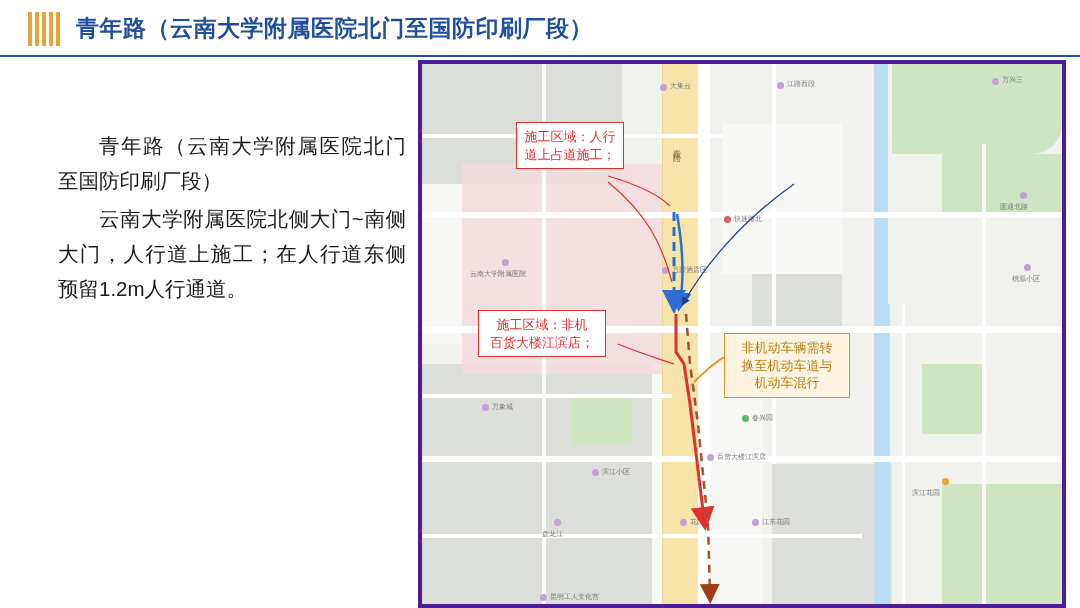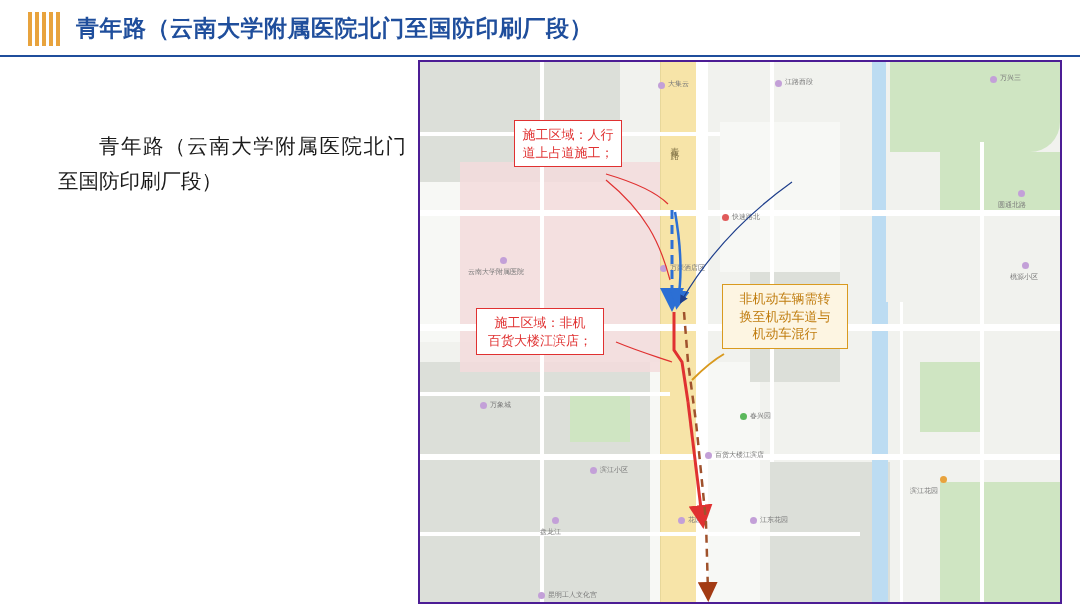--- a/index.html
+++ b/index.html
@@ -70,21 +70,21 @@
     text-indent: 2em;
   }
 
   
   .map {
     position: absolute;
     left: 418px;
     top: 60px;
     width: 640px;
     height: 540px;
-    border: 2px solid #4c1d95;
+    border: 4px solid #4c1d95;
     background: #fef9c3;
     overflow: hidden;
   }
   .map-inner {
     position: absolute;
     inset: 0;
   }
 
   
   .blk {
@@ -164,20 +164,21 @@
     border: 1.5px solid #e03131;
     color: #e03131;
   }
   .callout.blue {
     border: 1.5px solid #1f3f8c;
     color: #1f3f8c;
   }
   .callout.orange {
     border: 1.5px solid #d99a1f;
     color: #c07d10;
+    margin-top: 47px;
   }
 
   
   .overlay {
     position: absolute;
     inset: 0;
     pointer-events: none;
   }
 </style>
 </head>
@@ -190,20 +191,21 @@
       <span></span>
       <span></span>
       <span></span>
   </div>
   <div class="header-title">青年路（云南大学附属医院北门至国防印刷厂段）</div>
   <div class="header-rule"></div>
 </div>
 
 <div class="text-col">
   <p>青年路（云南大学附属医院北门至国防印刷厂段）</p>
+  <p>云南大学附属医院北侧大门~南侧大门，人行道上施工；在人行道东侧预留1.2m人行通道。</p>
 </div>
 
 <div class="map">
   <div class="map-inner">
 
     <div class="blk light" style="left:0;top:0;width:640px;height:540px;"></div>
     <div class="blk grey" style="left:0;top:0;width:200px;height:120px;"></div>
     <div class="blk white" style="left:0;top:120px;width:210px;height:160px;"></div>
     <div class="blk grey" style="left:0;top:300px;width:230px;height:240px;"></div>
     <div class="blk white" style="left:230px;top:300px;width:110px;height:240px;"></div>

